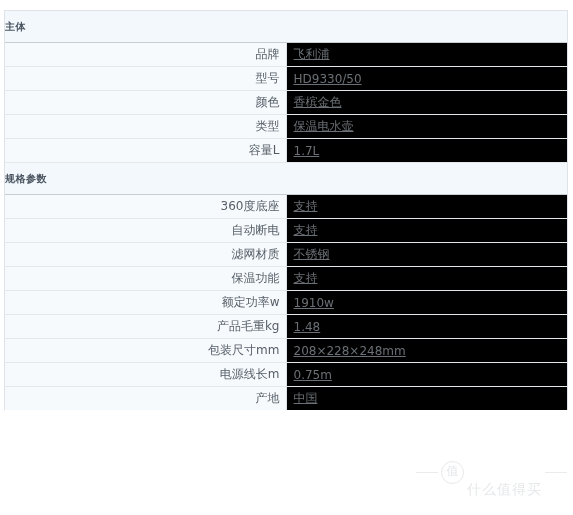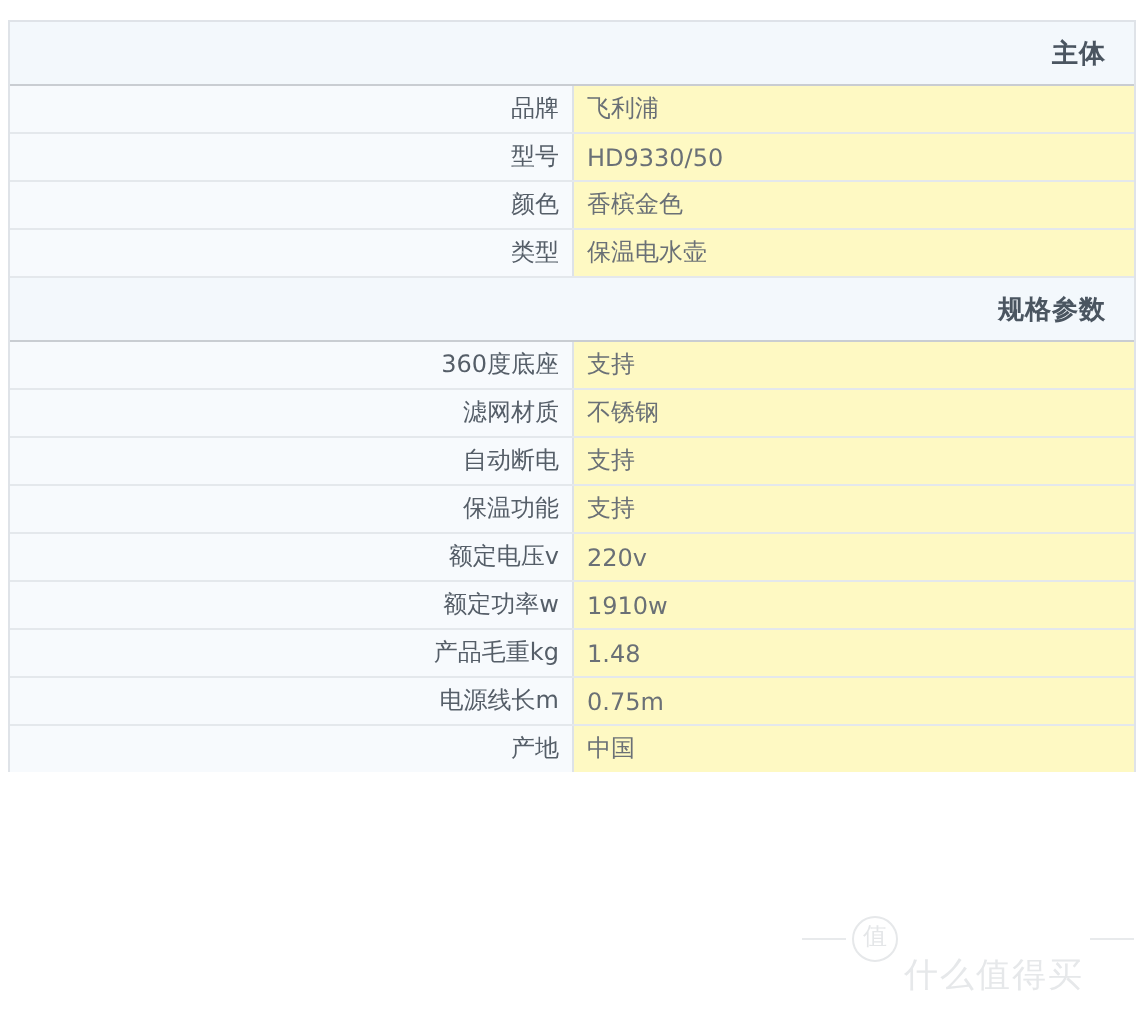--- a/index.html
+++ b/index.html
@@ -33,25 +33,25 @@
     table-layout: fixed;
     font-size: 12px;
   }
 
   
   tr.section-row > td {
     background: #f3f8fc;
     border-bottom: 1px solid #c9cdd2;
     height: 31px;
     padding: 0 14px 0 0;
-    text-align: right;
+    text-align: left;
     vertical-align: middle;
     font-weight: bold;
     color: #4a5560;
-    font-size: 13px;
+    font-size: 10px;
     letter-spacing: 0.5px;
   }
 
   
   tr.data-row > td {
     height: 22px;
     border-bottom: 1px solid #e4e8ec;
     vertical-align: middle;
     font-size: 12px;
   }
@@ -61,26 +61,27 @@
     background: #f7fafd;
     border-right: 1px solid #dde2e8;
     text-align: right;
     padding: 0 6px 1px 0;
     color: #555e68;
     white-space: nowrap;
     overflow: hidden;
   }
 
   td.spec-value {
-    background: #fef9c3;
+    background: #000000;
     text-align: left;
     padding: 0 0 0 7px;
     color: #6a7076;
     white-space: nowrap;
     overflow: hidden;
+    text-decoration: underline;
   }
 
   tr.data-row.last-row > td {
     border-bottom: none;
   }
 
   
   .watermark {
     position: absolute;
     right: 6px;
@@ -103,21 +104,21 @@
     border-radius: 50%;
     border: 1px solid #e6e8ea;
     color: #e4e6e8;
     font-size: 12px;
     line-height: 19px;
     text-align: center;
     font-family: "DejaVu Sans", "Liberation Sans", sans-serif;
   }
   .watermark .wm-text {
     color: #e6e8ea;
-    font-size: 17px;
+    font-size: 14px;
     letter-spacing: 1px;
     font-family: Liberation Mono, monospace;
     margin-top: 36px;
   }
 </style>
 </head>
 <body>
 
 <div class="spec-wrap">
   <table class="spec-table">
@@ -134,50 +135,54 @@
           <td class="spec-value">HD9330/50</td>
         </tr>
         <tr class="data-row">
           <td class="spec-label">颜色</td>
           <td class="spec-value">香槟金色</td>
         </tr>
         <tr class="data-row">
           <td class="spec-label">类型</td>
           <td class="spec-value">保温电水壶</td>
         </tr>
+        <tr class="data-row">
+          <td class="spec-label">容量L</td>
+          <td class="spec-value">1.7L</td>
+        </tr>
         <tr class="section-row">
           <td colspan="2">规格参数</td>
         </tr>
         <tr class="data-row">
           <td class="spec-label">360度底座</td>
           <td class="spec-value">支持</td>
         </tr>
         <tr class="data-row">
+          <td class="spec-label">自动断电</td>
+          <td class="spec-value">支持</td>
+        </tr>
+        <tr class="data-row">
           <td class="spec-label">滤网材质</td>
           <td class="spec-value">不锈钢</td>
         </tr>
         <tr class="data-row">
-          <td class="spec-label">自动断电</td>
-          <td class="spec-value">支持</td>
-        </tr>
-        <tr class="data-row">
           <td class="spec-label">保温功能</td>
           <td class="spec-value">支持</td>
-        </tr>
-        <tr class="data-row">
-          <td class="spec-label">额定电压v</td>
-          <td class="spec-value">220v</td>
         </tr>
         <tr class="data-row">
           <td class="spec-label">额定功率w</td>
           <td class="spec-value">1910w</td>
         </tr>
         <tr class="data-row">
           <td class="spec-label">产品毛重kg</td>
           <td class="spec-value">1.48</td>
+        </tr>
+        <tr class="data-row">
+          <td class="spec-label">包装尺寸mm</td>
+          <td class="spec-value">208×228×248mm</td>
         </tr>
         <tr class="data-row">
           <td class="spec-label">电源线长m</td>
           <td class="spec-value">0.75m</td>
         </tr>
         <tr class="data-row last-row">
           <td class="spec-label">产地</td>
           <td class="spec-value">中国</td>
         </tr>
       </tbody>

